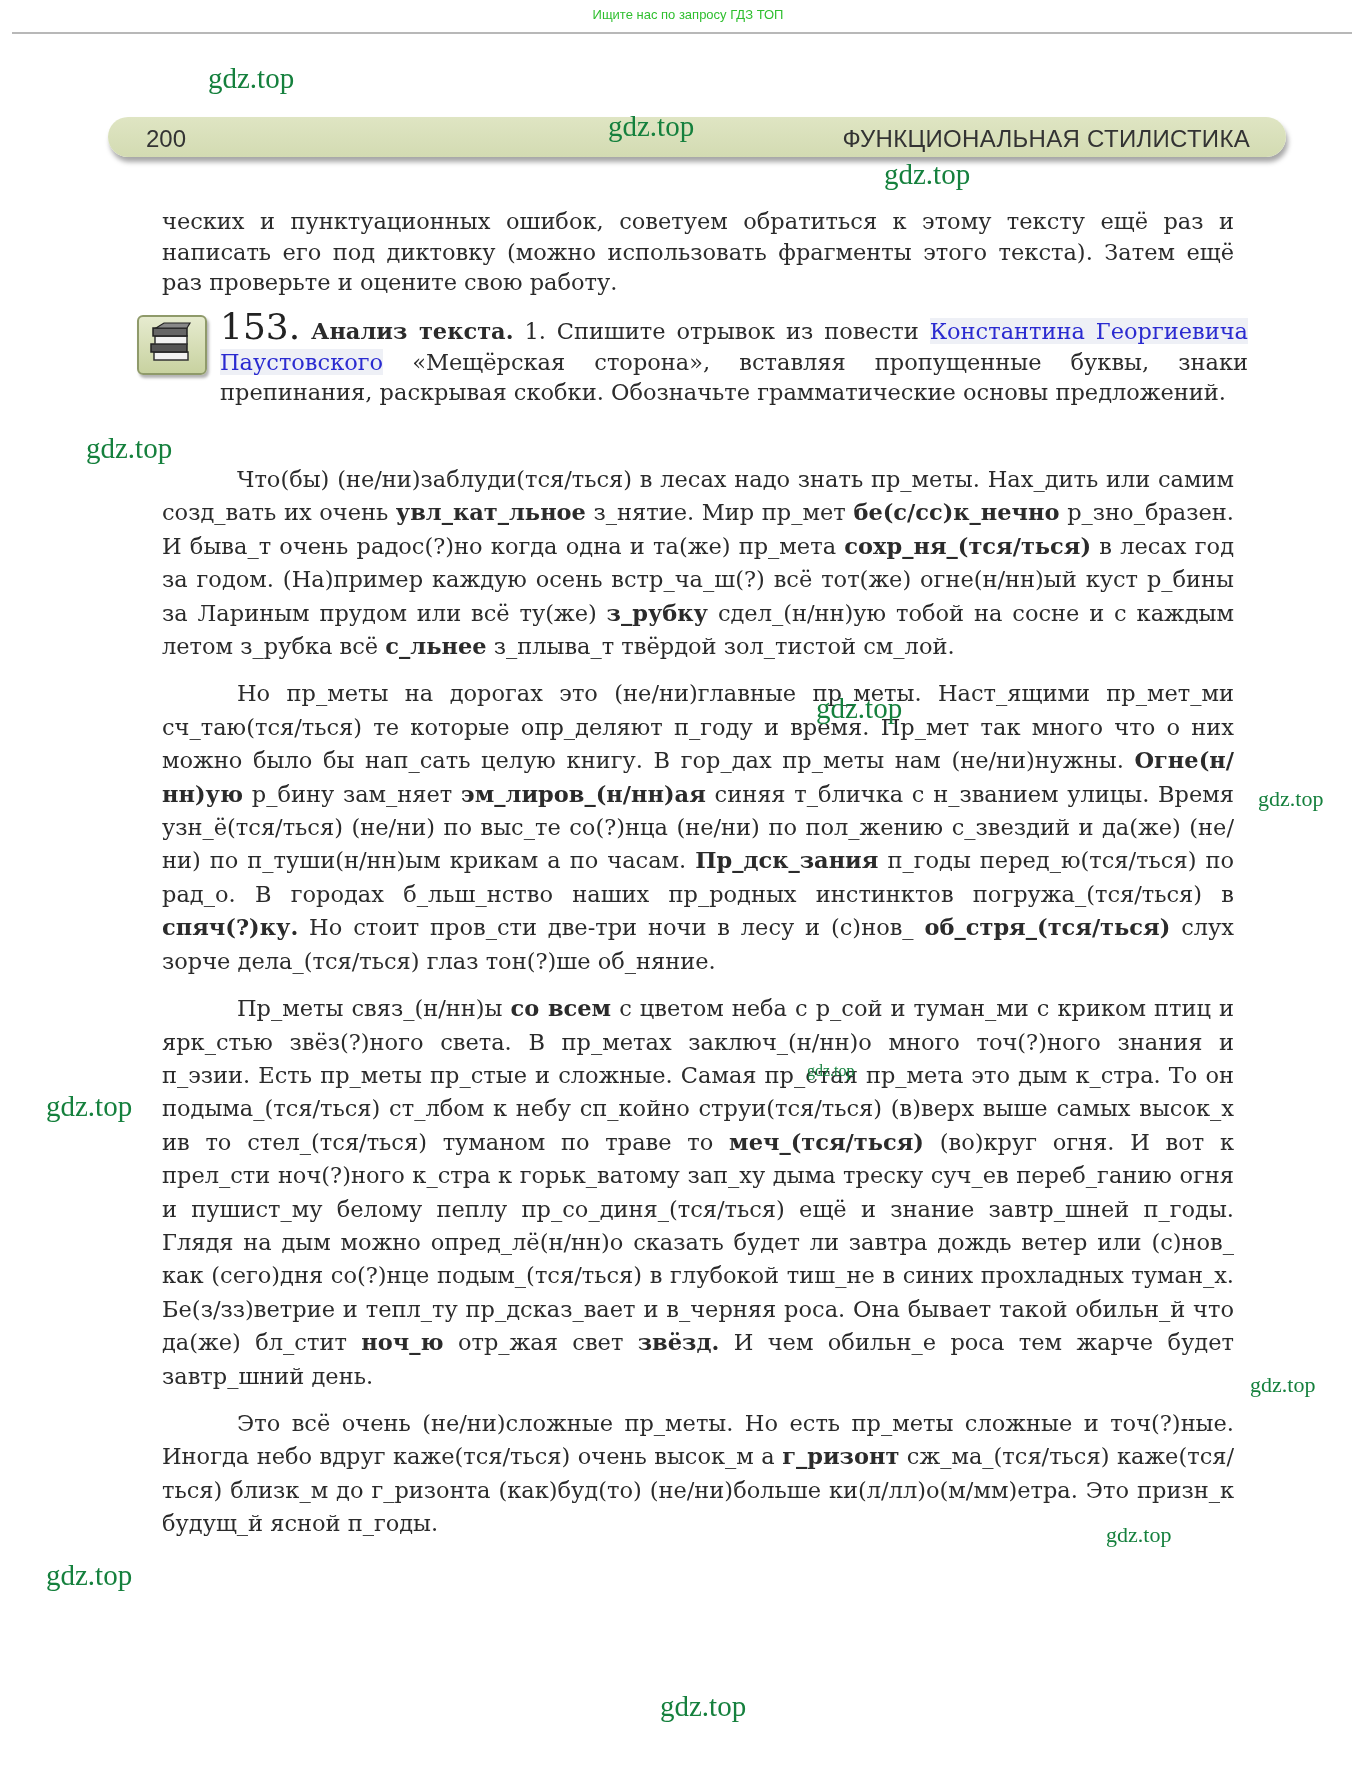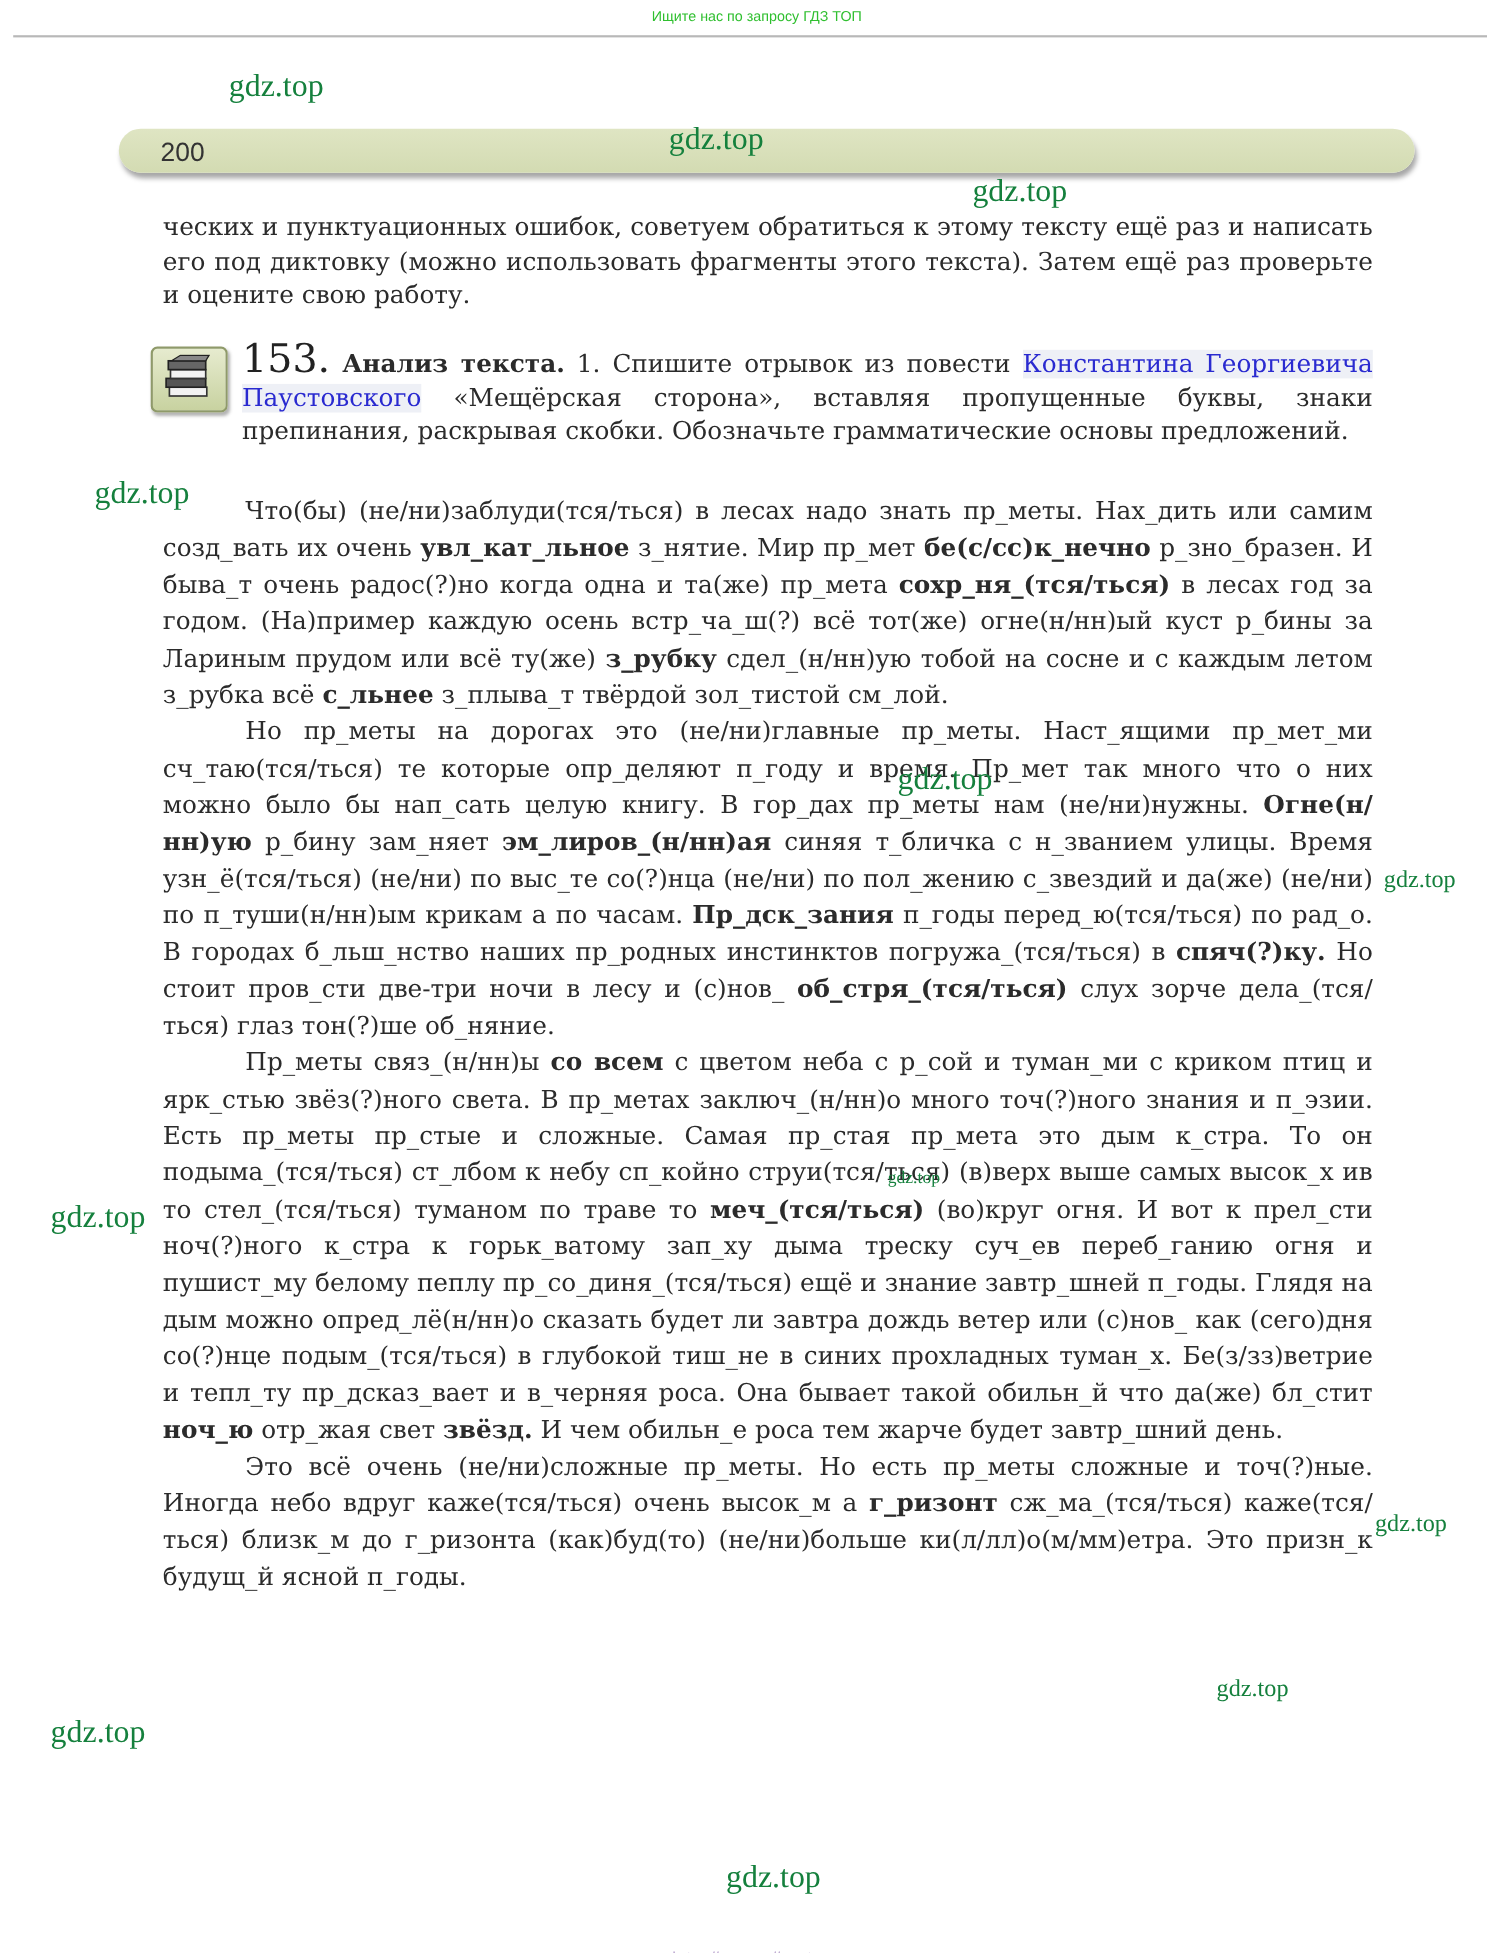--- a/index.html
+++ b/index.html
@@ -7,21 +7,21 @@
     .topbar { position: absolute; left: 12px; top: 0; width: 1352px; height: 32px; border-bottom: 2px solid #b8b8b8; }
     .topbar a { position: absolute; left: 0; width: 100%; top: 7px; text-align: center; font-family: "Liberation Sans", sans-serif; font-size: 13px; color: #2fbf2f; text-decoration: none; }
     .wm { position: absolute; font-family: Liberation Serif, serif; color: #15803d; white-space: nowrap; }
     .wm.big { font-size: 29px; }
     .wm.mid { font-size: 22px; }
     .wm.small { font-size: 16px; }
     .header-band { position: absolute; left: 108px; top: 117px; width: 1178px; height: 40px; background: linear-gradient(#dfe5c3, #d3dbb2); border-radius: 20px; box-shadow: 2px 5px 5px rgba(0,0,0,0.35); }
     .page-num { position: absolute; left: 38px; top: 8px; font-family: "Liberation Sans", sans-serif; font-size: 24px; color: #333; }
     .section-title { position: absolute; right: 36px; top: 8px; font-family: "Liberation Sans", sans-serif; font-size: 24px; color: #333; letter-spacing: 0.3px; }
     .content { position: absolute; left: 148px; width: 1100px; font-size: 22.5px; line-height: 33.4px; text-align: justify; }
-    .content p { margin: 0; }
+    .content p { margin: 14px; }
     .indent { text-indent: 75px; }
     .task { position: absolute; left: 220px; top: 312px; width: 1028px; font-size: 22.5px; line-height: 30.5px; text-align: justify; }
     .task-num { font-size: 36px; font-weight: normal; color: #222; }
     .task-title { font-weight: bold; }
     .author-link { color: #2a2ad0; background: #eef0f6; text-decoration: none; }
     .icon-box { position: absolute; left: 137px; top: 315px; width: 66px; height: 56px; background: linear-gradient(#e6ebcf, #c8d2a0); border: 2px solid #8f9a6a; border-radius: 6px; box-shadow: 2px 3px 3px rgba(0,0,0,0.3); }
     .icon-box svg { position: absolute; left: 9px; top: 5px; }
     b { font-weight: bold; }
     .footer-links { position: absolute; left: 0; width: 100%; top: 1748px; text-align: center; font-family: "Liberation Sans", sans-serif; font-size: 13px; color: #5a2a8a; margin-top: 24px; }
   </style>
@@ -29,20 +29,21 @@
 <body>
 
 <div class="topbar">
   <a>Ищите нас по запросу ГДЗ ТОП</a>
 </div>
 
 <div class="wm big" style="left:208px; top:62px;">gdz.top</div>
 
 <div class="header-band">
   <span class="page-num">200</span>
+  <span class="section-title">ФУНКЦИОНАЛЬНАЯ СТИЛИСТИКА</span>
 </div>
 <div class="wm big" style="left:608px; top:110px;">gdz.top</div>
 <div class="wm big" style="left:884px; top:158px;">gdz.top</div>
 
 <div class="content" style="top:192px; line-height:30.5px;">
   <p>ческих и пунктуационных ошибок, советуем обратиться к этому тексту ещё раз и написать его под диктовку (можно использовать фрагменты этого текста). Затем ещё раз проверьте и оцените свою работу.</p>
 </div>
 
 <div class="icon-box">
   <svg width="46" height="44" viewBox="0 0 46 44">

